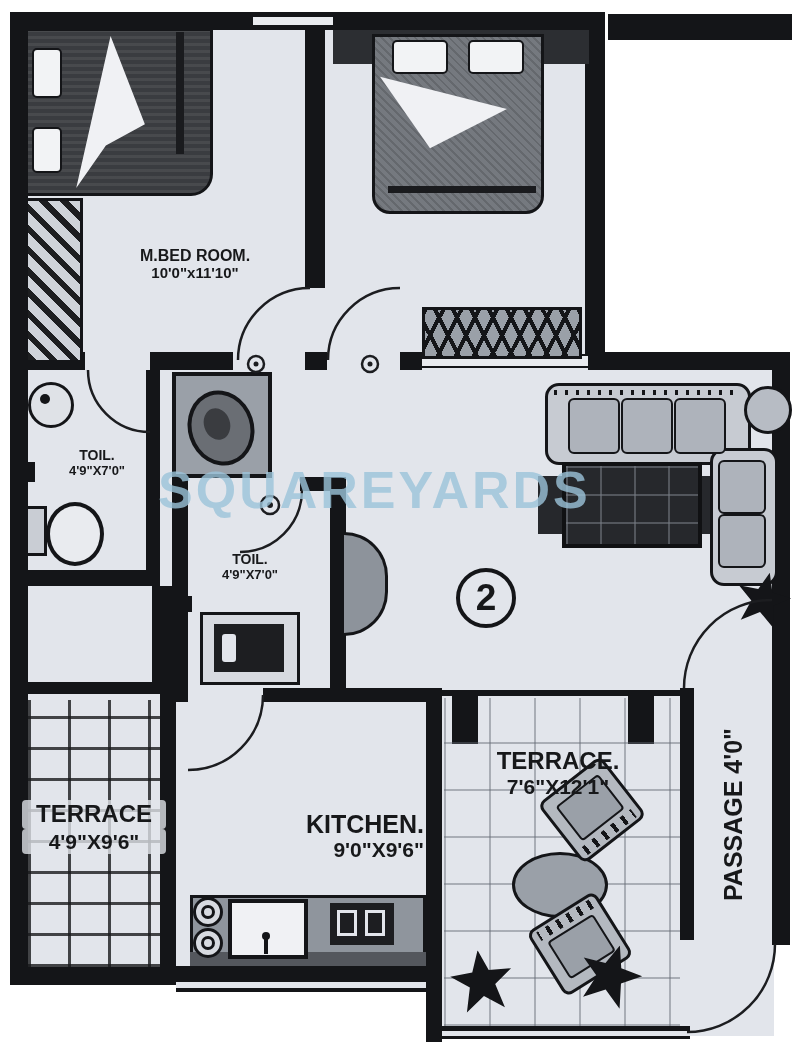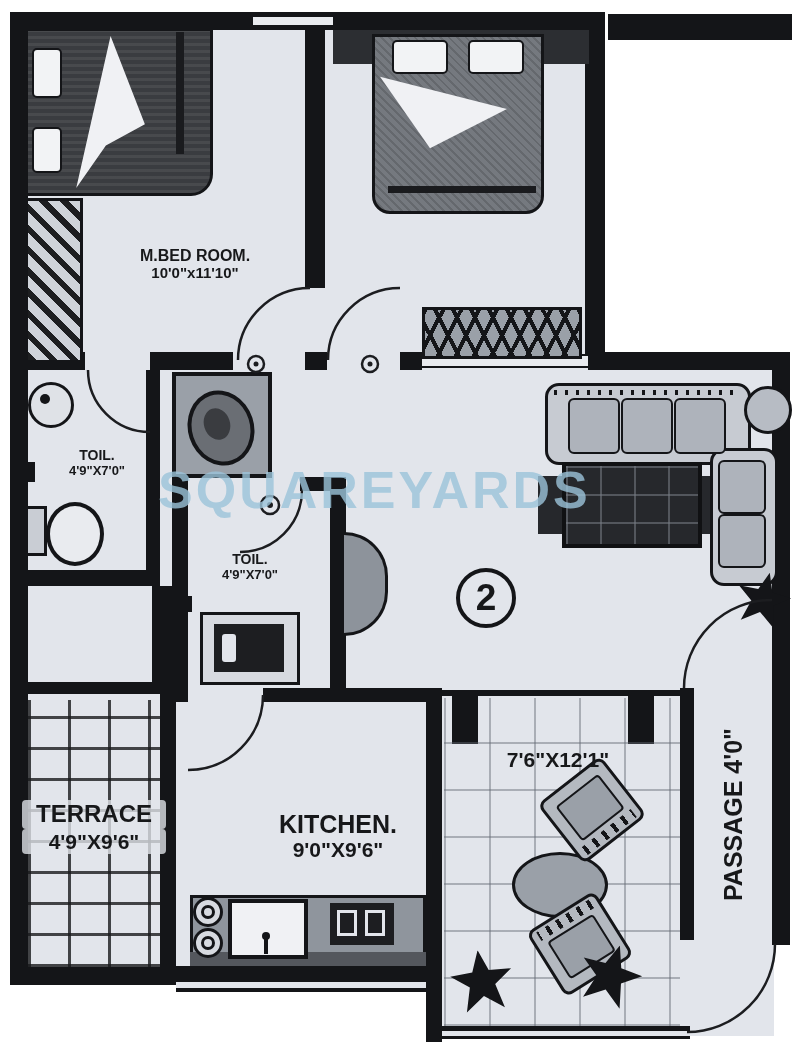--- a/index.html
+++ b/index.html
@@ -212,22 +212,23 @@
   </div>
   <div class="label" style="left:192px;top:552px;width:116px;font-size:14px;">
     <span class="nm">TOIL.</span>
     <span class="dm" style="font-size:13px;">4'9"X7'0"</span>
   </div>
   <div class="circle2">2</div>
   <div class="label" style="left:22px;top:800px;width:144px;font-size:24px;z-index:22;">
     <span class="nm halo">TERRACE</span>
     <span class="dm halo" style="font-size:21px;">4'9"X9'6"</span>
   </div>
-  <div class="label" style="left:252px;top:810px;width:172px;font-size:25px;">
+  <div class="label" style="left:252px;top:810px;width:172px;font-size:25px;text-align:right;">
     <span class="nm">KITCHEN.</span>
     <span class="dm" style="font-size:21px;">9'0"X9'6"</span>
   </div>
   <div class="label" style="left:468px;top:748px;width:180px;font-size:24px;z-index:22;">
+    <span class="nm">TERRACE.</span>
     <span class="dm" style="font-size:21px;">7'6"X12'1"</span>
   </div>
   <div class="vtext" style="left:608px;top:800px;width:250px;text-align:center;">PASSAGE 4'0"</div>
 
 </div>
 
 </body></html>

